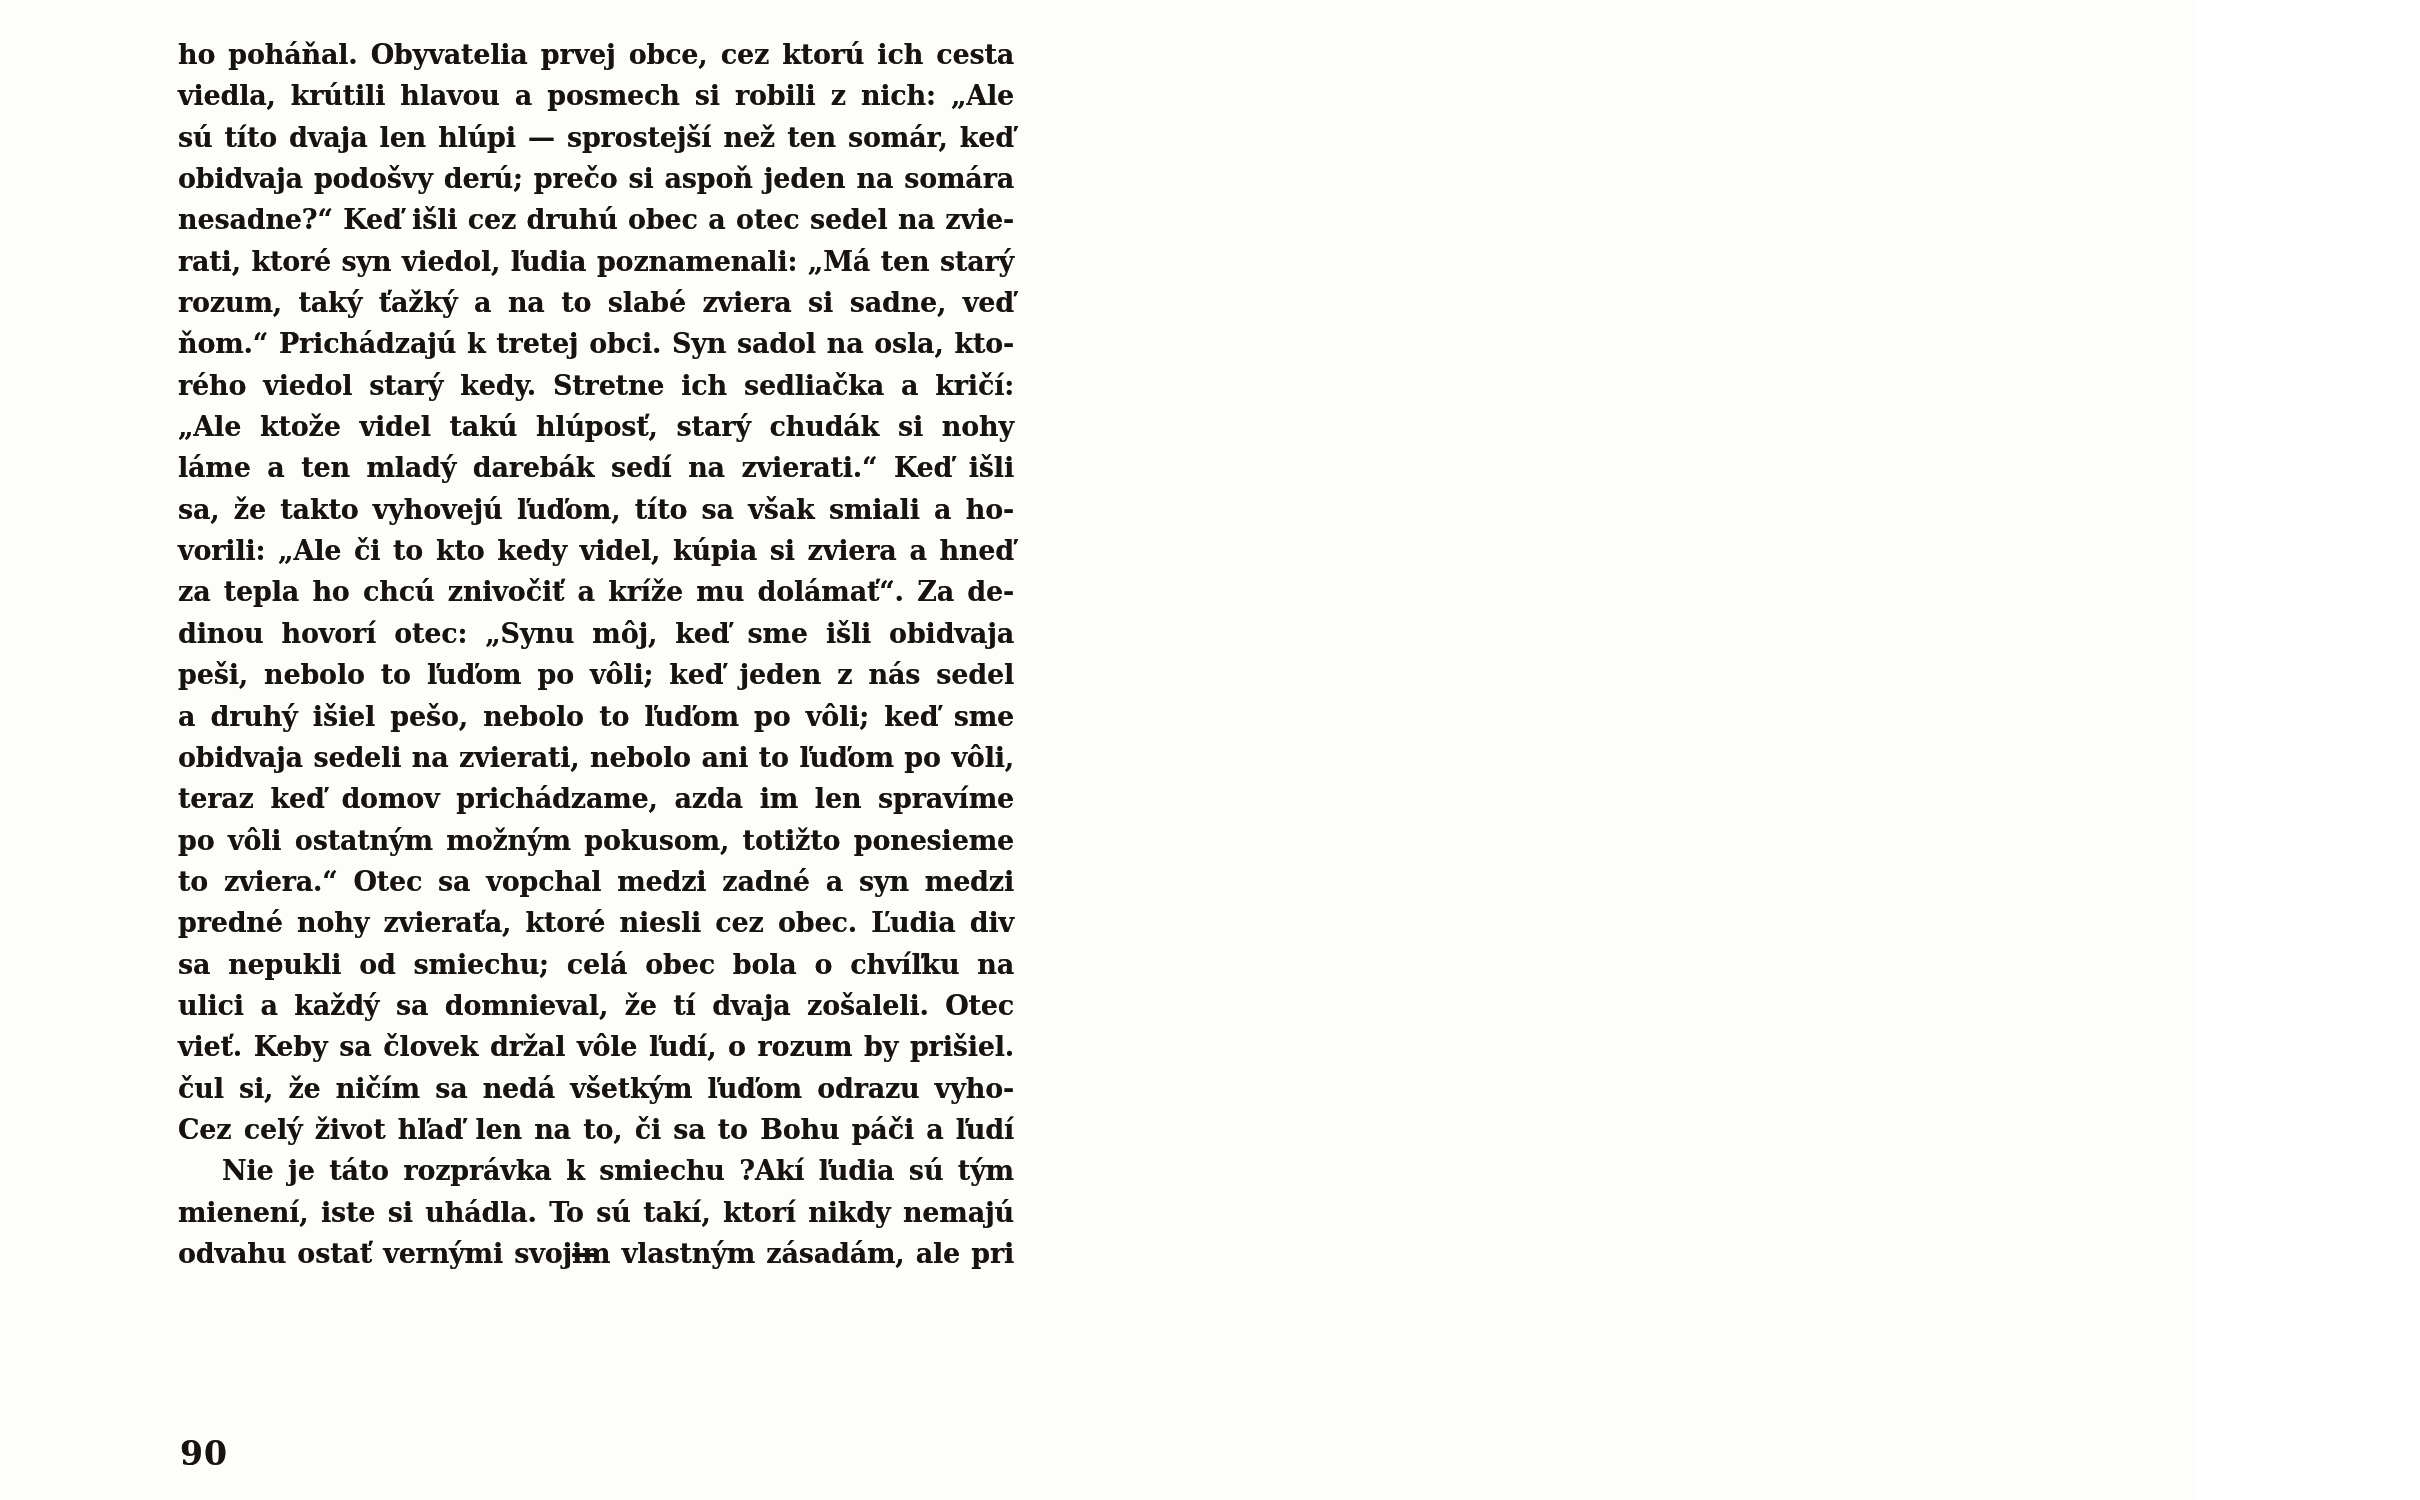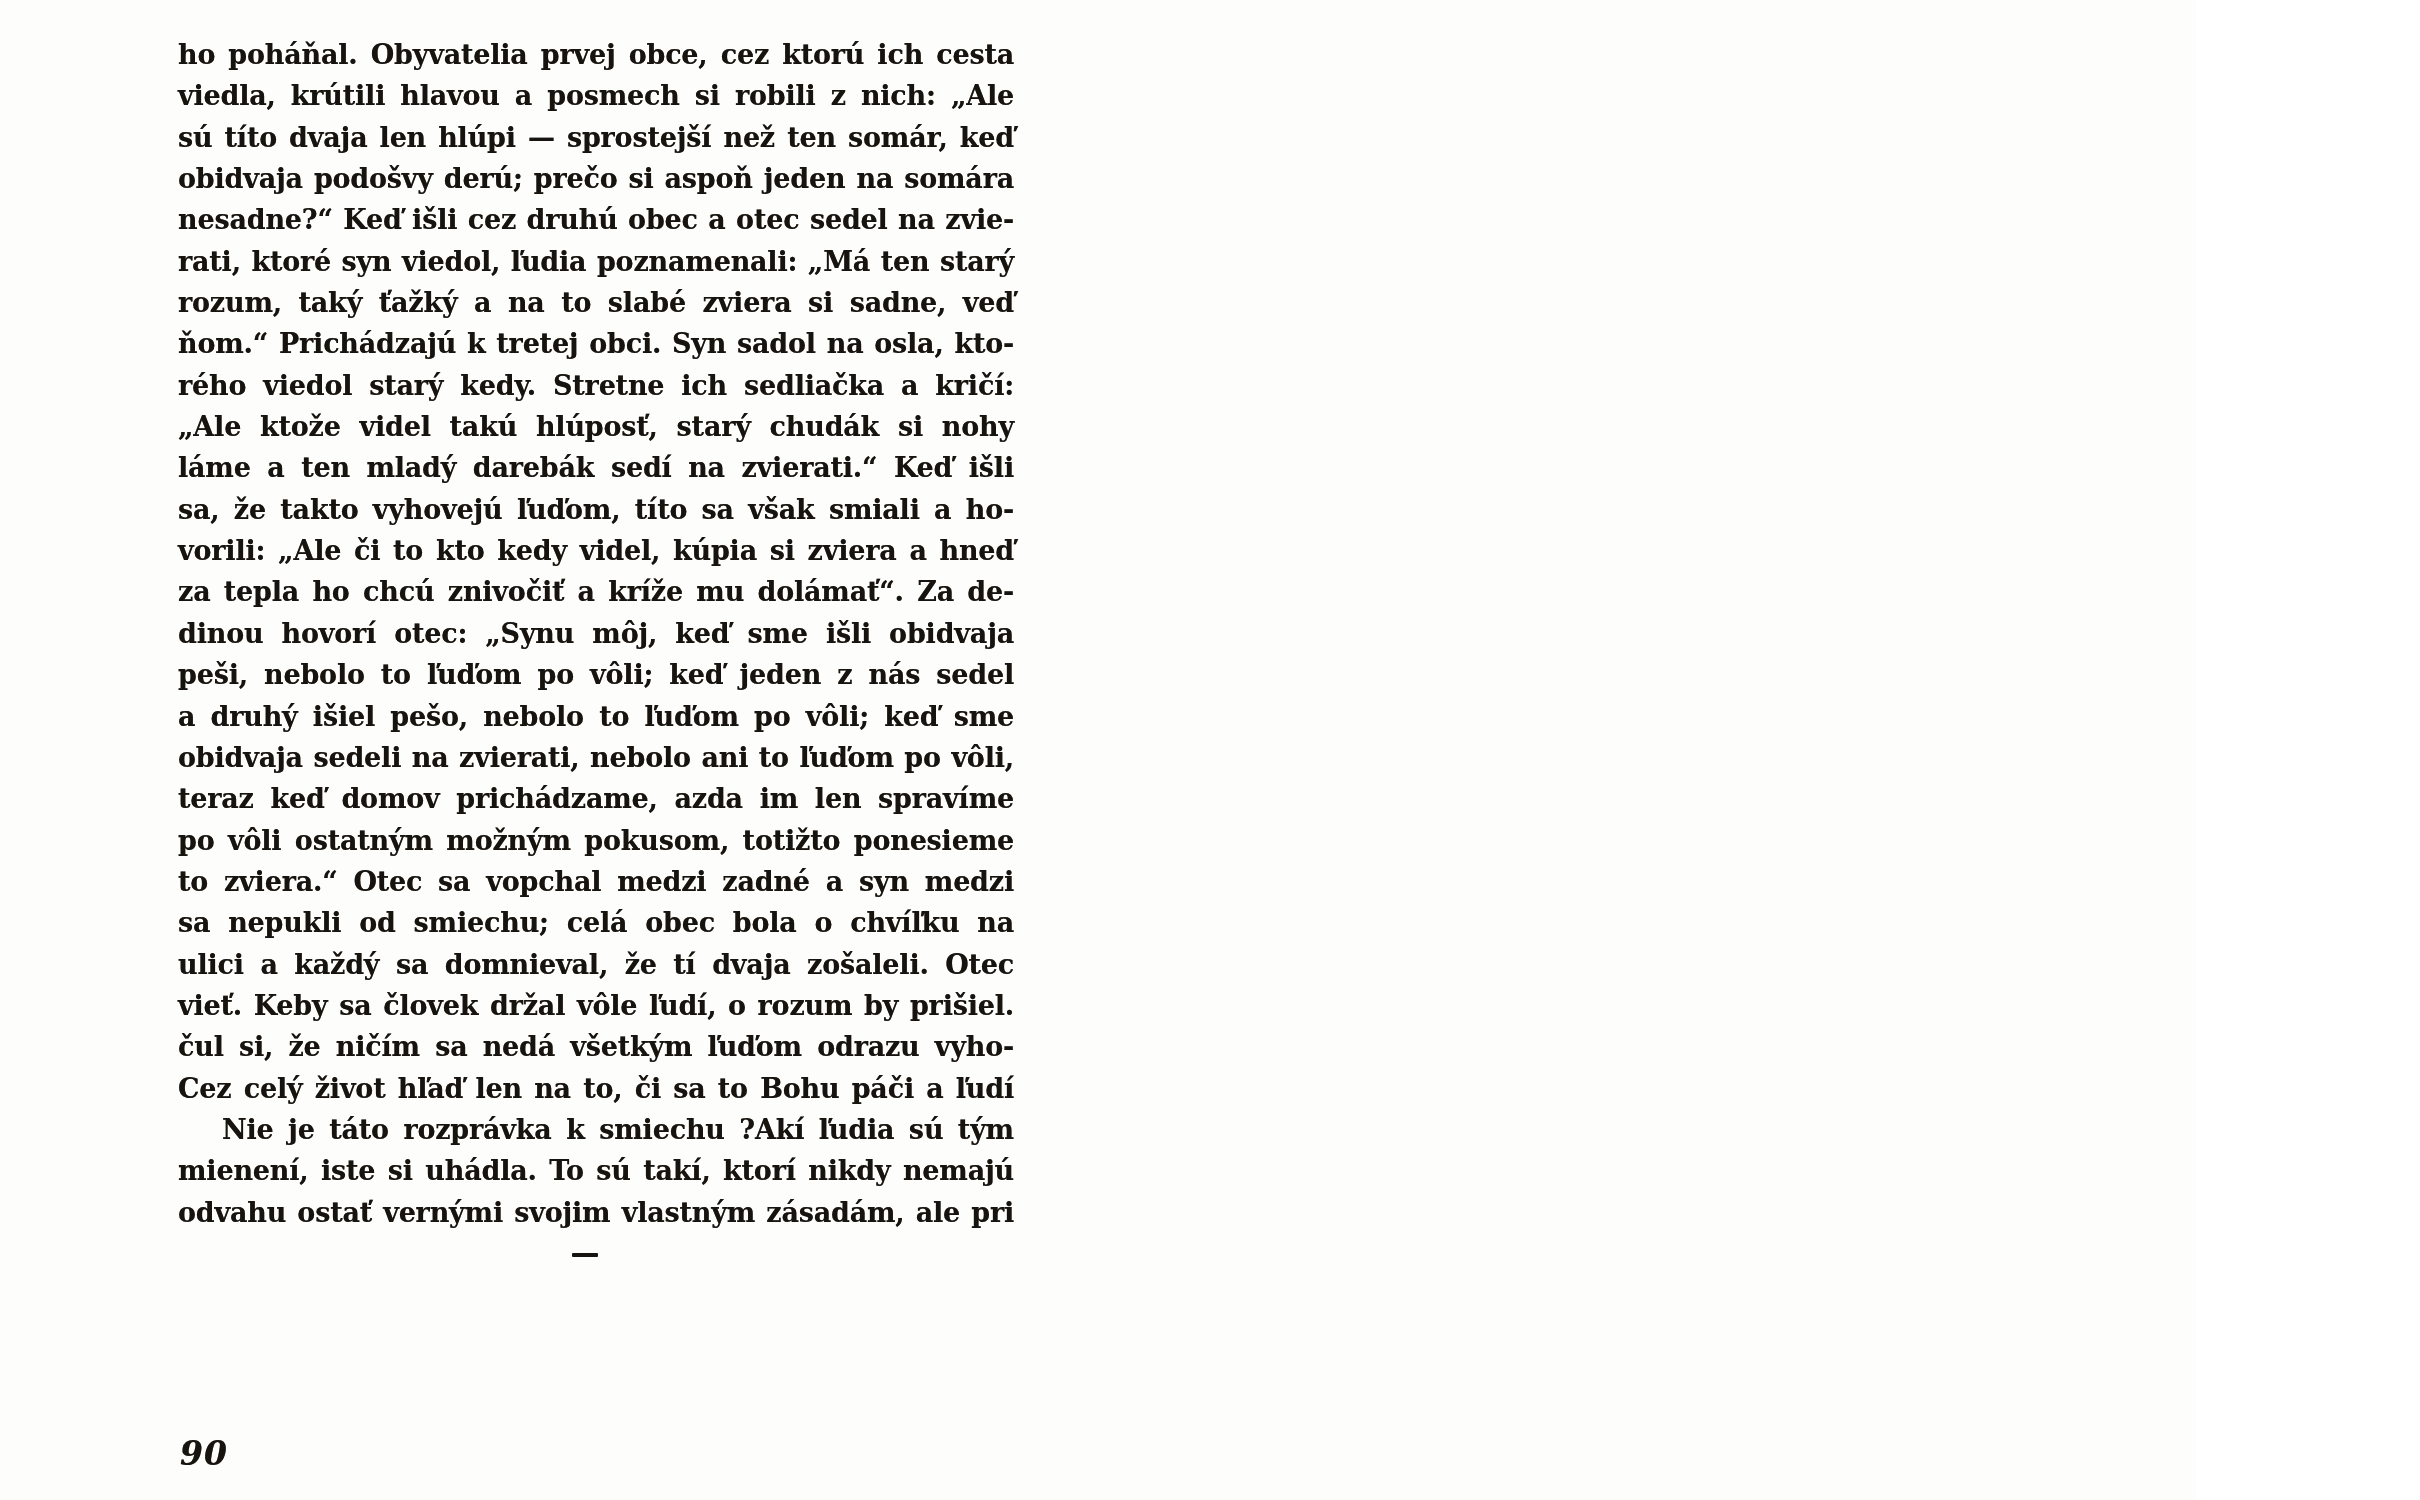--- a/index.html
+++ b/index.html
@@ -43,21 +43,20 @@
   }
   #tb-left  .line { height: 41.35px; line-height: 41.35px; }
 
   .line.indent { padding-left: 44px; }
   .line.flush  { text-align-last: left; }
 
   .pagenum {
     position: absolute;
     font-size: 33px;
     font-weight: 700;
-    font-style: italic;
     letter-spacing: 1px;
     color: var(--ink, #17130e);
     text-shadow: 0 0 0.4px rgba(20,15,8,0.55);
   }
   .pagenum-left  { left: 180px;  top: 1434px; }
 
   .artifact-dash {
     position: absolute;
     left: 572px;
     top: 1253px;
@@ -88,20 +87,21 @@
         <div class="line">sa, že takto vyhovejú ľuďom, títo sa však smiali a ho-</div>
         <div class="line">vorili: „Ale či to kto kedy videl, kúpia si zviera a hneď</div>
         <div class="line">za tepla ho chcú znivočiť a kríže mu dolámať“. Za de-</div>
         <div class="line">dinou hovorí otec: „Synu môj, keď sme išli obidvaja</div>
         <div class="line">peši, nebolo to ľuďom po vôli; keď jeden z nás sedel</div>
         <div class="line">a druhý išiel pešo, nebolo to ľuďom po vôli; keď sme</div>
         <div class="line">obidvaja sedeli na zvierati, nebolo ani to ľuďom po vôli,</div>
         <div class="line">teraz keď domov prichádzame, azda im len spravíme</div>
         <div class="line">po vôli ostatným možným pokusom, totižto ponesieme</div>
         <div class="line">to zviera.“ Otec sa vopchal medzi zadné a syn medzi</div>
+        <div class="line">predné nohy zvieraťa, ktoré niesli cez obec. Ľudia div</div>
         <div class="line">sa nepukli od smiechu; celá obec bola o chvíľku na</div>
         <div class="line">ulici a každý sa domnieval, že tí dvaja zošaleli. Otec</div>
         <div class="line">vieť. Keby sa človek držal vôle ľudí, o rozum by prišiel.</div>
         <div class="line">čul si, že ničím sa nedá všetkým ľuďom odrazu vyho-</div>
         <div class="line">Cez celý život hľaď len na to, či sa to Bohu páči a ľudí</div>
         <div class="line indent">Nie je táto rozprávka k smiechu ?Akí ľudia sú tým</div>
         <div class="line">mienení, iste si uhádla. To sú takí, ktorí nikdy nemajú</div>
         <div class="line">odvahu ostať vernými svojim vlastným zásadám, ale pri</div>
       </div>
     <div class="pagenum pagenum-left">90</div>

